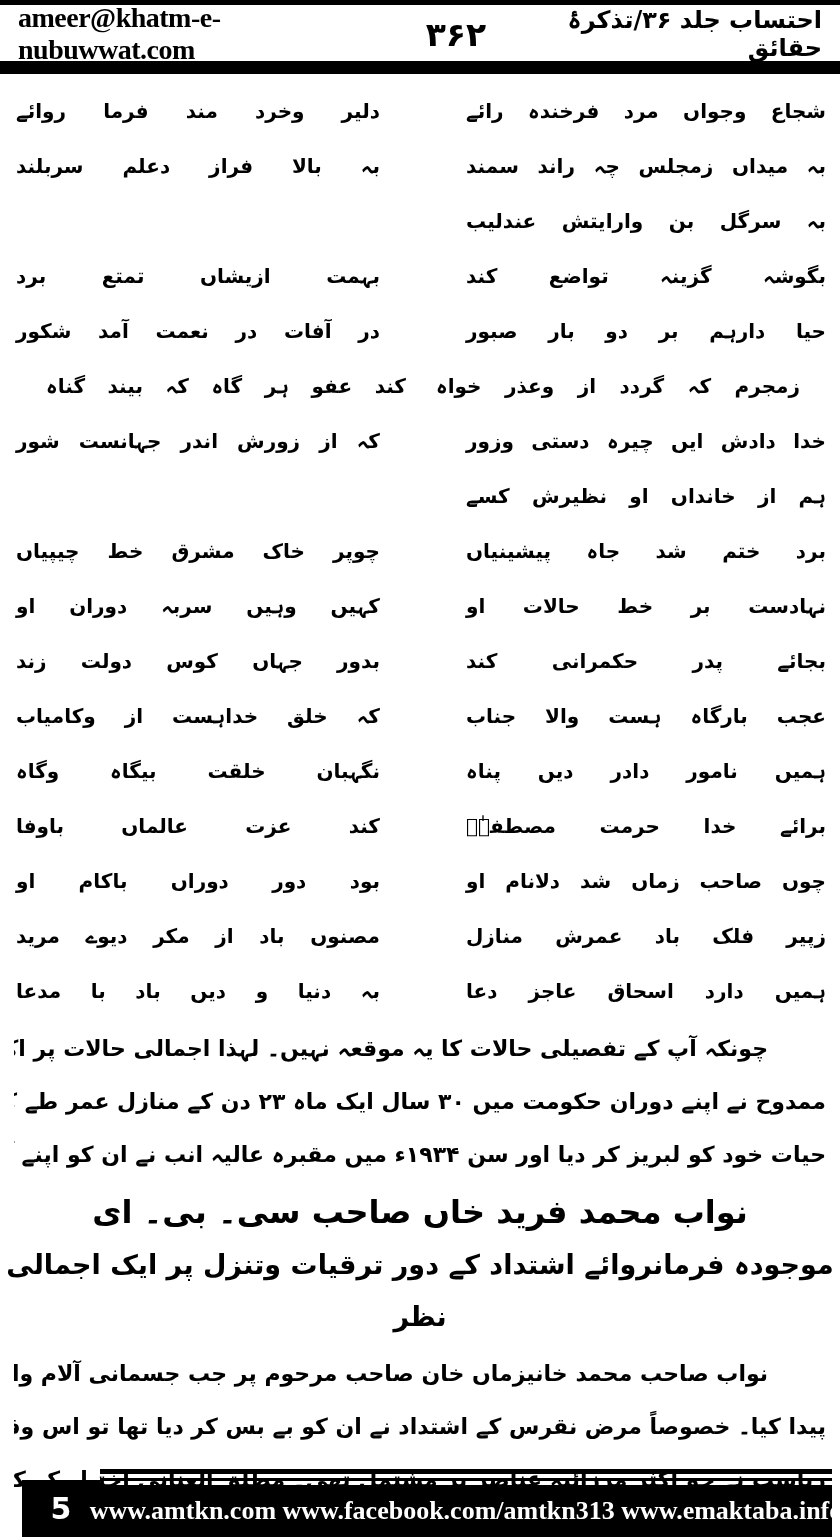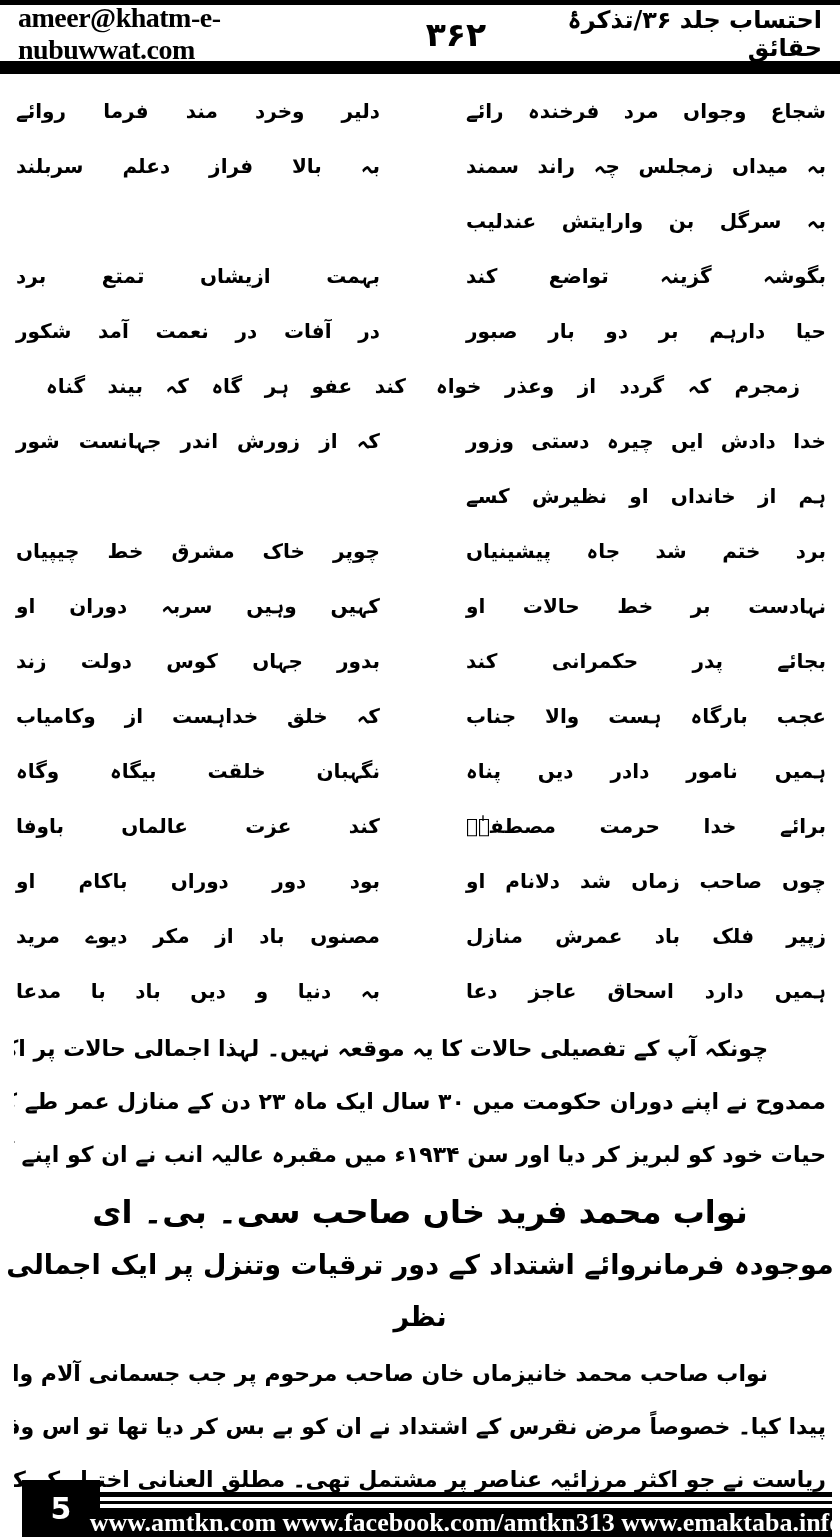--- a/index.html
+++ b/index.html
@@ -50,21 +50,21 @@
   .subheading{
     direction:rtl;text-align:center;font-weight:bold;font-size:27px;
     line-height:52px;
   }
   .footer{position:absolute;left:0;right:0;bottom:0;height:62px;}
   .page-num-box{
     position:absolute;left:22px;bottom:3px;width:78px;height:57px;
     background:#000;color:#fff;display:flex;align-items:center;justify-content:center;
     font-weight:bold;font-size:30px;direction:rtl;
   }
-  .bar-zone{position:absolute;left:100px;right:8px;bottom:3px;height:45px;}
+  .bar-zone{position:absolute;left:100px;right:8px;bottom:3px;height:68px;}
   .stripe-a{position:absolute;top:0;left:0;right:0;height:5px;background:#000;}
   .stripe-b{position:absolute;top:9px;left:0;right:0;height:3px;background:#000;}
   .web-bar{
     position:absolute;top:16px;left:0;right:0;bottom:0;background:#000;
     display:flex;align-items:center;justify-content:center;
   }
   .web-bar span{
     color:#fff;font-family:"Liberation Serif",serif;font-weight:bold;font-size:26px;
     white-space:nowrap;
   }

